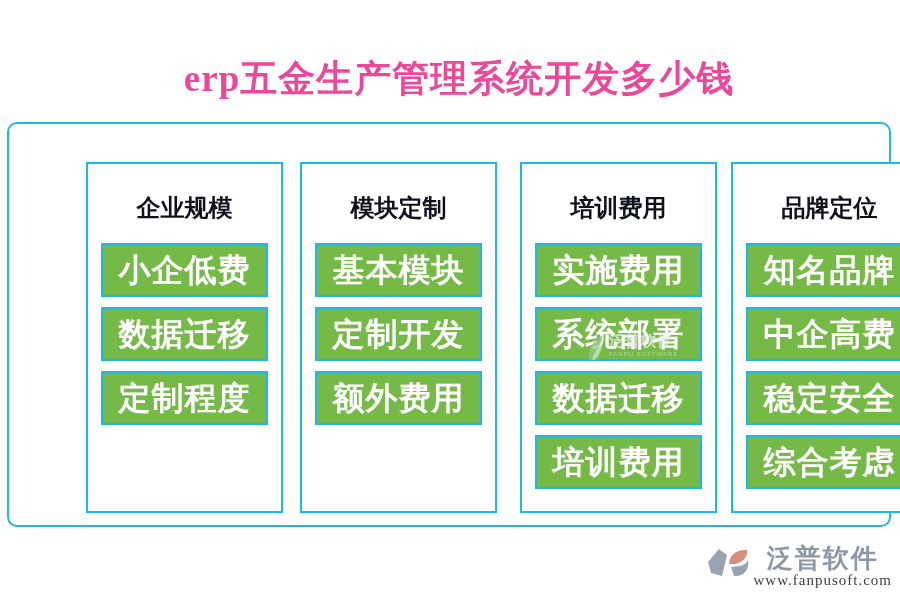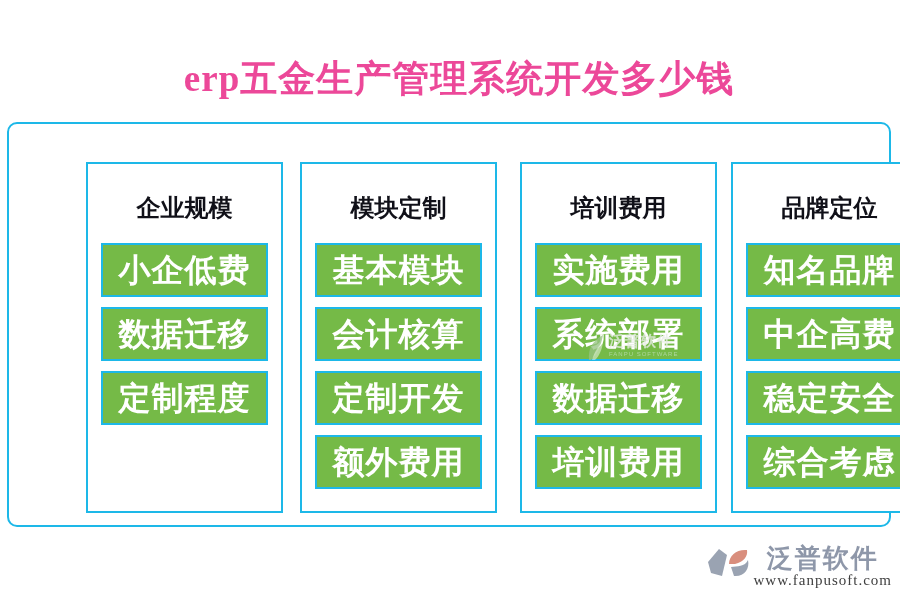--- a/index.html
+++ b/index.html
@@ -74,21 +74,20 @@
       <div class="column">
         <div class="col-header">企业规模</div>
         <div class="item-box">小企低费</div>
         <div class="item-box">数据迁移</div>
         <div class="item-box">定制程度</div>
       </div>
 
       <div class="column">
         <div class="col-header">模块定制</div>
         <div class="item-box">基本模块</div>
-        <div class="item-box">会计核算</div>
         <div class="item-box">定制开发</div>
         <div class="item-box">额外费用</div>
       </div>
 
       <div class="column">
         <div class="col-header">培训费用</div>
         <div class="item-box">实施费用</div>
         <div class="item-box">系统部署</div>
         <div class="item-box">数据迁移</div>
         <div class="item-box">培训费用</div>

